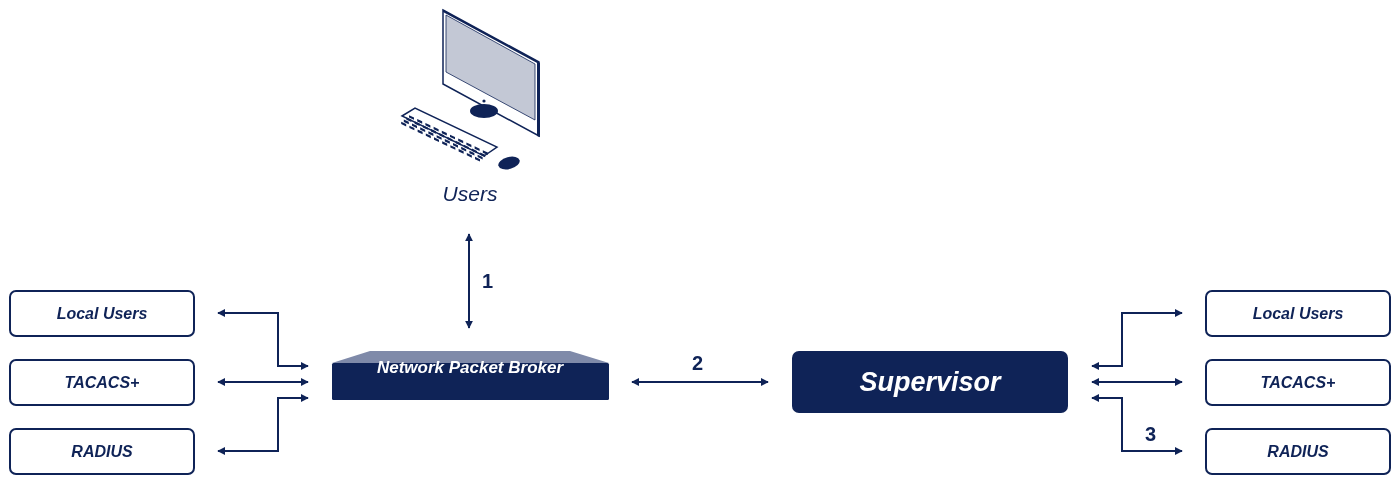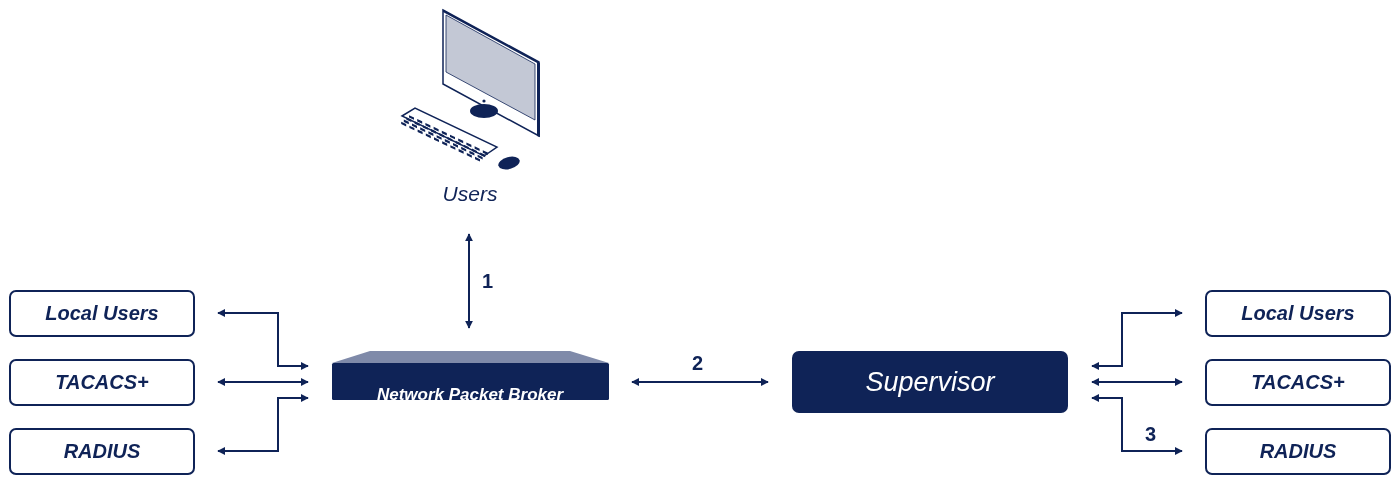--- a/index.html
+++ b/index.html
@@ -2,28 +2,28 @@
 <html><head>
 <meta charset="utf-8">
 <style>
   html, body { margin:0; padding:0; background:#ffffff; }
   body { width:1400px; height:484px; position:relative; overflow:hidden; font-family:"Liberation Sans", sans-serif; }
   .abs { position:absolute; }
   .auth-box {
     position:absolute; box-sizing:border-box; width:186px; height:47px;
     border:2px solid #0f2357; border-radius:7px; background:#fff;
     display:flex; align-items:center; justify-content:center;
-    color:#0f2357; font-family:"Liberation Sans", sans-serif; font-weight:bold; font-style:italic; font-size:20px;
+    color:#0f2357; font-family:"Liberation Sans", sans-serif; font-weight:bold; font-style:italic; font-size:16px;
   }
   .user-label { position:absolute; left:420px; top:182px; width:100px; text-align:center; color:#0f2357; font-style:italic; font-size:21px; }
   .num { position:absolute; color:#0f2357; font-weight:bold; font-size:20px; }
-  .npb-label { position:absolute; left:332px; top:376px; width:276px; height:37px; display:flex; align-items:center; justify-content:center; color:#fff; font-style:italic; font-weight:bold; font-size:17px; }
+  .npb-label { position:absolute; left:332px; top:349px; width:276px; height:37px; display:flex; align-items:center; justify-content:center; color:#fff; font-style:italic; font-weight:bold; font-size:17px; }
   .sup {
     position:absolute; left:792px; top:351px; width:276px; height:62px; background:#0f2357; border-radius:7px;
-    display:flex; align-items:center; justify-content:center; color:#fff; font-weight:normal; font-style:italic; font-size:27px;
+    display:flex; align-items:center; justify-content:center; color:#fff; font-weight:bold; font-style:italic; font-size:27px;
   }
   svg.lines { position:absolute; left:0; top:0; }
 </style>
 </head>
 <body>
 
 <svg class="lines" width="1400" height="484">
   <defs>
     <marker id="ah" viewBox="0 0 10 10" refX="9" refY="5" markerWidth="8" markerHeight="8" orient="auto-start-reverse" markerUnits="userSpaceOnUse">
       <path d="M0,0 L10,5 L0,10 z" fill="#0f2357"></path>

